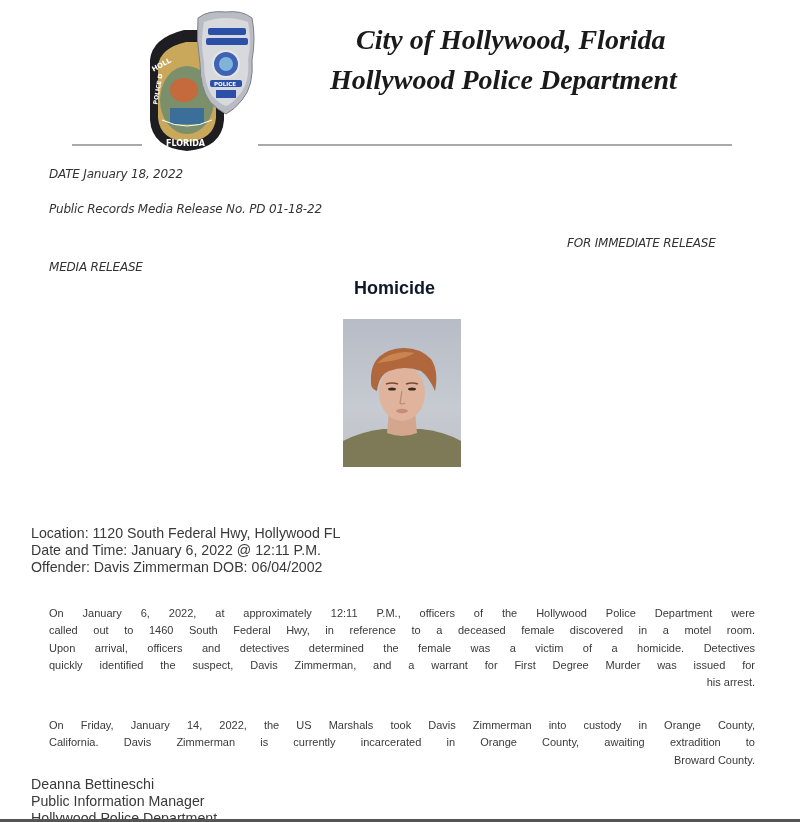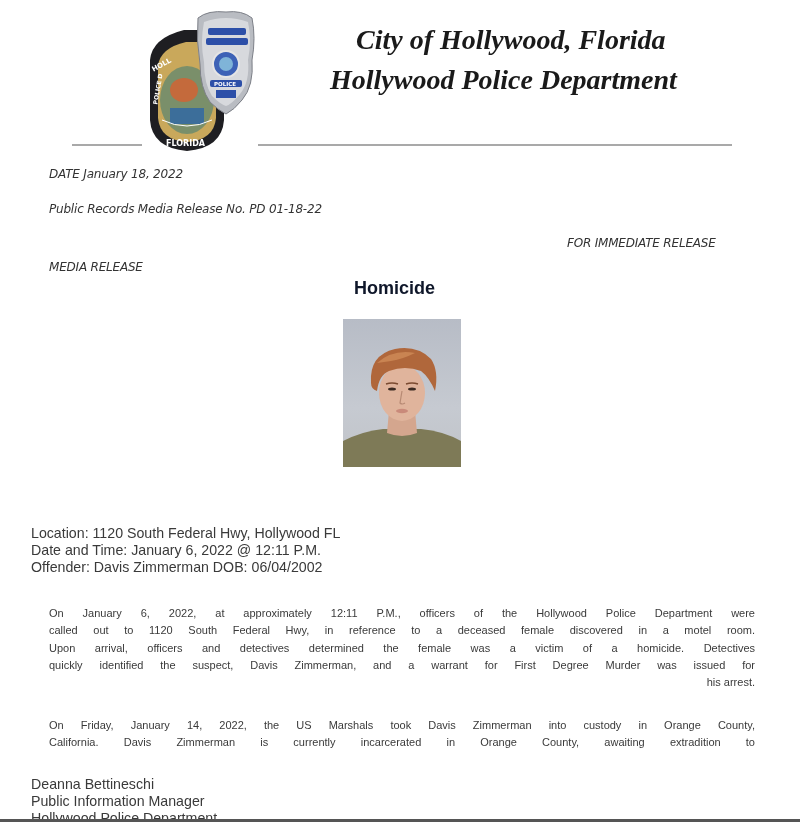--- a/index.html
+++ b/index.html
@@ -84,29 +84,30 @@
     <ellipse cx="59" cy="92" rx="6" ry="2.2" fill="#c98a7a"></ellipse>
   </svg>
 </div>
 
 <div class="body-line" style="top:489px;">Location: 1120 South Federal Hwy, Hollywood FL</div>
 <div class="body-line" style="top:506px;">Date and Time: January 6, 2022 @ 12:11 P.M.</div>
 <div class="body-line" style="top:523px;">Offender: Davis Zimmerman DOB: 06/04/2002</div>
 
 <div class="para" style="top:559px;">
   <div style="text-align:justify; text-align-last:justify;">On January 6, 2022, at approximately 12:11 P.M., officers of the Hollywood Police Department were</div>
-  <div style="text-align:justify; text-align-last:justify;">called out to 1120 South Federal Hwy, in reference to a deceased female discovered in a motel room.</div>
+  <div style="text-align:justify; text-align-last:justify;">called out to 1460 South Federal Hwy, in reference to a deceased female discovered in a motel room.</div>
   <div style="text-align:justify; text-align-last:justify;">Upon arrival, officers and detectives determined the female was a victim of a homicide.  Detectives</div>
   <div style="text-align:justify; text-align-last:justify;">quickly identified the suspect, Davis Zimmerman, and a warrant for First Degree Murder was issued for</div>
   <div class="lastline">his arrest.</div>
 </div>
 
 <div class="para" style="top:671px;">
   <div style="text-align:justify; text-align-last:justify;">On Friday, January 14, 2022, the US Marshals took Davis Zimmerman into custody in Orange County,</div>
   <div style="text-align:justify; text-align-last:justify;">California.  Davis Zimmerman is currently incarcerated in Orange County, awaiting extradition to</div>
+  <div class="lastline">Broward County.</div>
 </div>
 
 <div class="body-line" style="top:740px;">Deanna Bettineschi</div>
 <div class="body-line" style="top:757px;">Public Information Manager</div>
 <div class="body-line" style="top:774px;">Hollywood Police Department</div>
 <a class="body-line email" style="top:791px;" title="Dbettineschi@hollywoodfl.org">Dbettineschi@hollywoodfl.org</a>
 
 <div class="bottom-rule"></div>
 
 </body></html>

